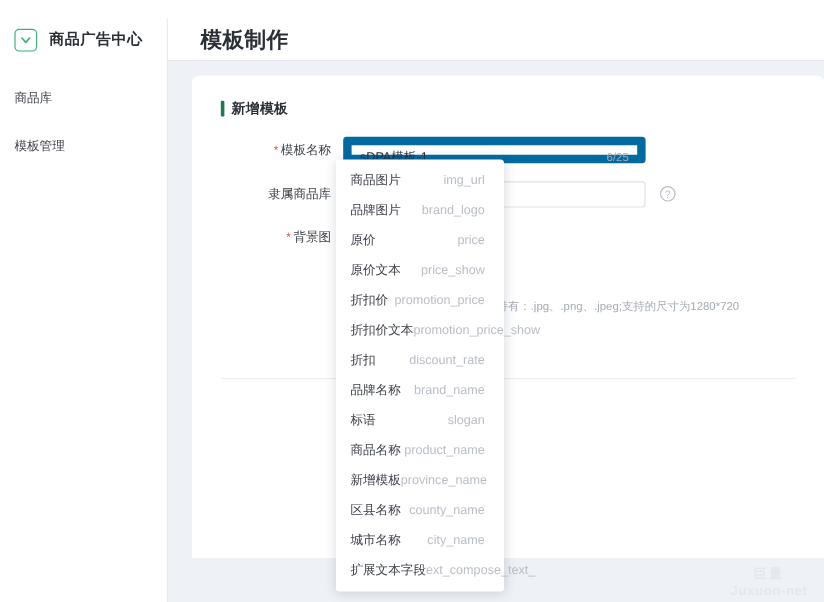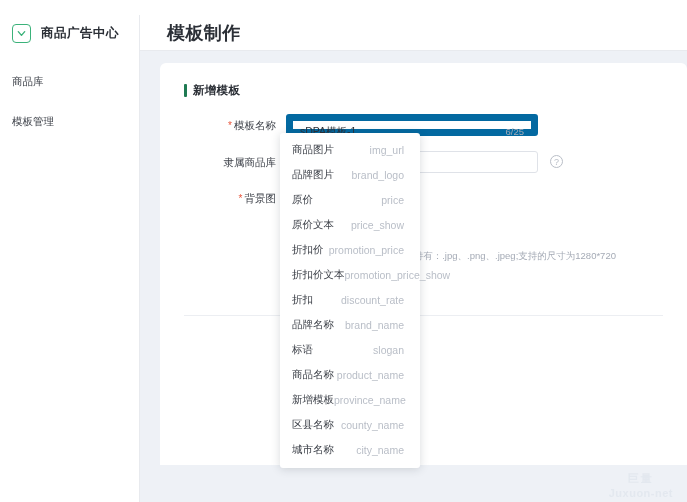--- a/index.html
+++ b/index.html
@@ -343,15 +343,19 @@
         <span class="dd-en">province_name</span>
       </div>
       <div class="dd-item">
         <span class="dd-cn">区县名称</span>
         <span class="dd-en">county_name</span>
       </div>
       <div class="dd-item">
         <span class="dd-cn">城市名称</span>
         <span class="dd-en">city_name</span>
       </div>
+      <div class="dd-item">
+        <span class="dd-cn">扩展文本字段</span>
+        <span class="dd-en">ext_compose_text_</span>
+      </div>
     </div>
 
 </div>
 
 </body></html>

